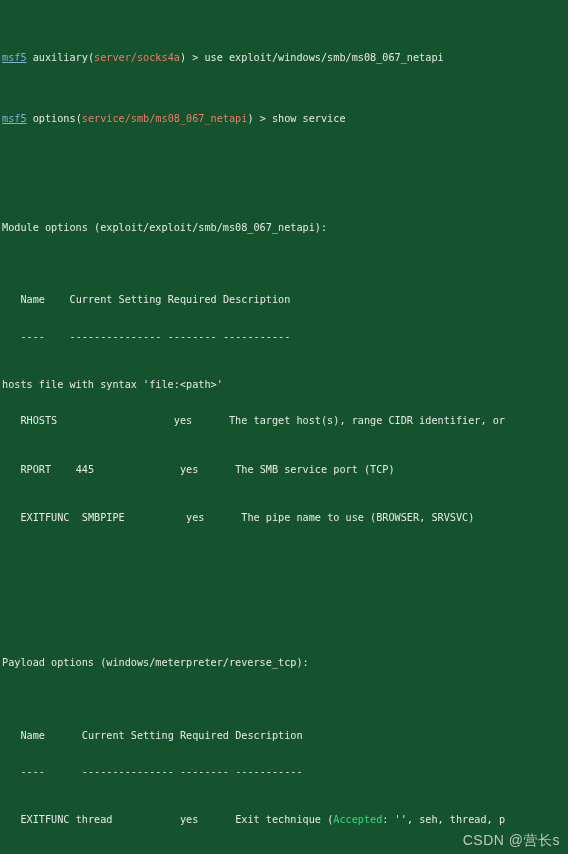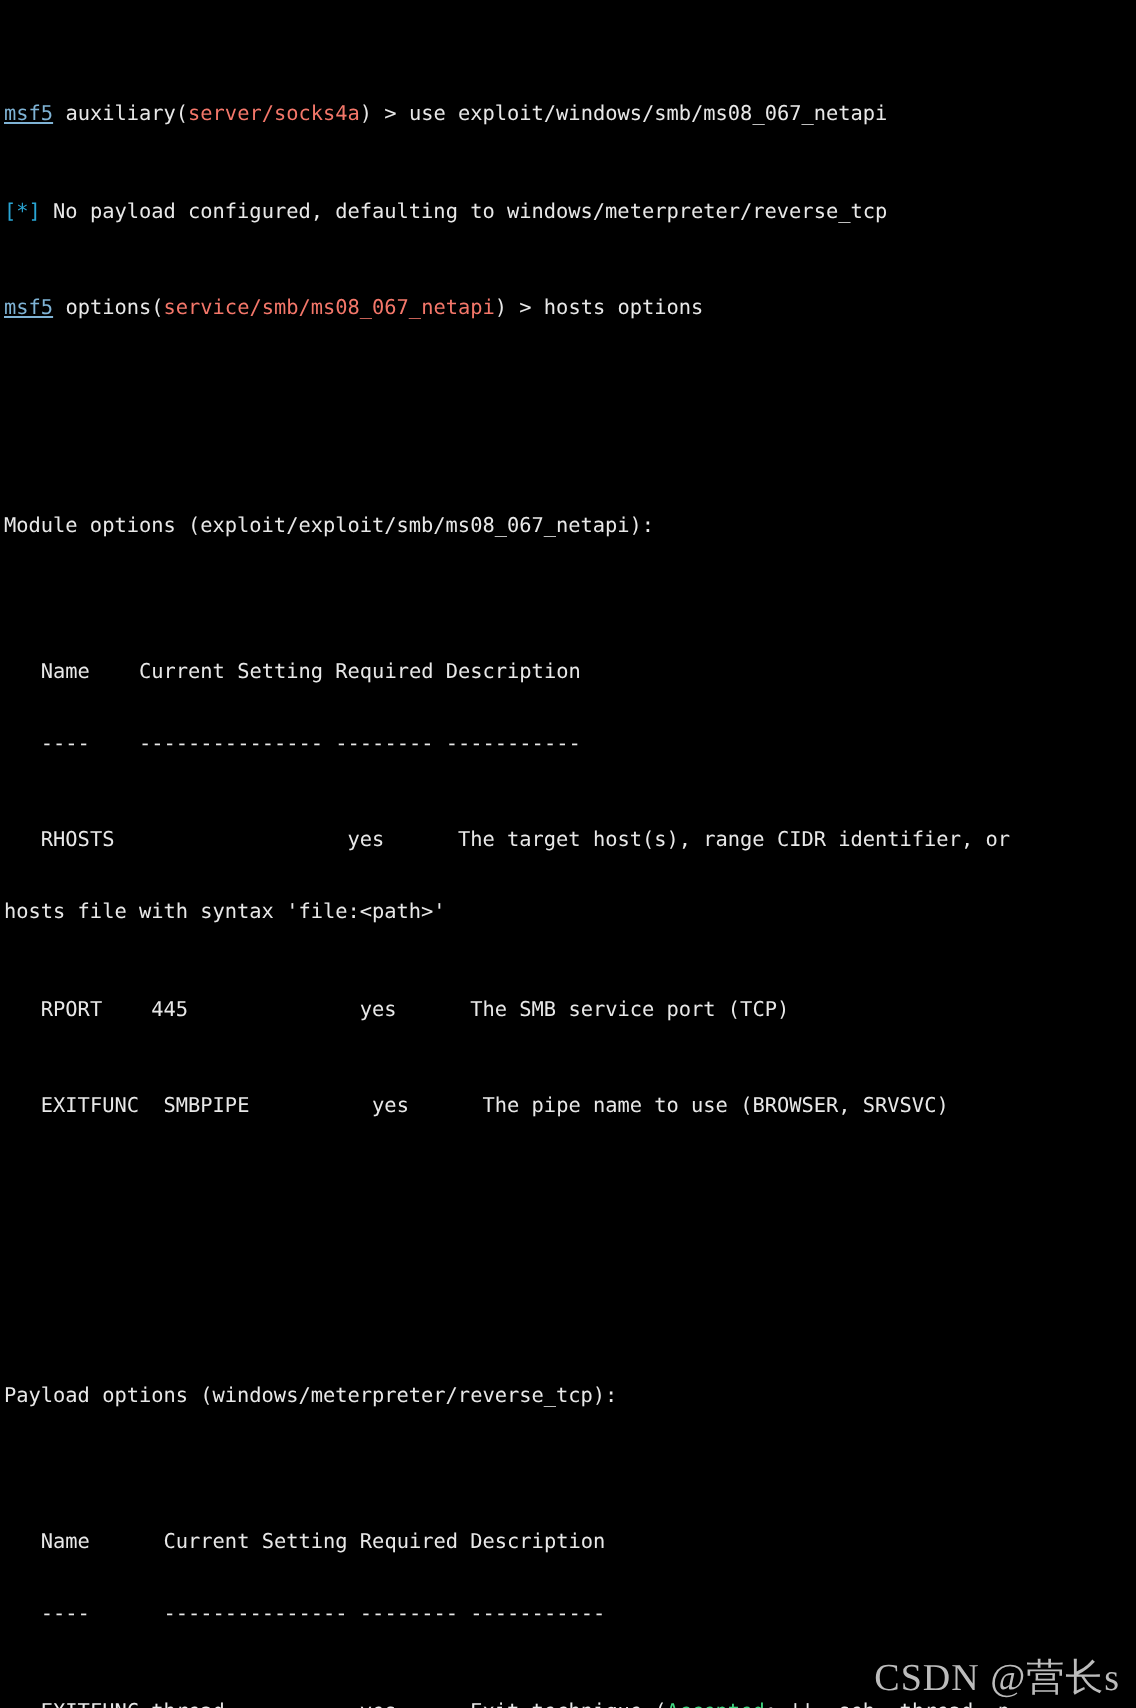--- a/index.html
+++ b/index.html
@@ -11,21 +11,21 @@
   body {
     width: 568px;
     height: 854px;
     overflow: hidden;
     font-family: "DejaVu Sans Mono", "Liberation Mono", monospace;
   }
   #terminal {
     position: relative;
     width: 568px;
     height: 854px;
-    background: #000000;
+    background: #14532d;
     color: #e8e8e8;
     font-size: 10.2px;
     line-height: 12.1px;
     padding: 4px 2px 0 2px;
     box-sizing: border-box;
     white-space: pre;
     letter-spacing: 0px;
     overflow: hidden;
   }
   .line {
@@ -41,49 +41,48 @@
   .c-green   { color: #3fd67f; }
 
   .marker { color: #29a5d4; }
 
   #watermark {
     position: absolute;
     right: 8px;
     bottom: 8px;
     color: #d6d6d6;
     opacity: 0.88;
-    font-family: Liberation Serif, serif;
-    font-size: 19px;
+    font-family: Liberation Sans, sans-serif;
+    font-size: 14px;
     letter-spacing: 0.5px;
     white-space: pre;
     pointer-events: none;
   }
 </style>
 </head>
 <body>
 
 <div id="terminal">
 
   
   <div class="line"><span class="c-prompt">msf5</span><span class="c-default"> </span><span class="c-default">auxiliary</span><span class="c-default">(</span><span class="c-module">server/socks4a</span><span class="c-default">)</span><span class="c-default"> &gt; </span><span class="c-default">use exploit/windows/smb/ms08_067_netapi</span></div>
 
-  <div class="line"><span class="marker">[*]</span><span class="c-default"> </span><span class="c-default">No payload configured, defaulting to windows/meterpreter/reverse_tcp</span></div>
 
-  <div class="line"><span class="c-prompt">msf5</span><span class="c-default"> </span><span class="c-default">options</span><span class="c-default">(</span><span class="c-module">service/smb/ms08_067_netapi</span><span class="c-default">)</span><span class="c-default"> &gt; </span><span class="c-default">hosts options</span></div>
+  <div class="line"><span class="c-prompt">msf5</span><span class="c-default"> </span><span class="c-default">options</span><span class="c-default">(</span><span class="c-module">service/smb/ms08_067_netapi</span><span class="c-default">)</span><span class="c-default"> &gt; </span><span class="c-default">show service</span></div>
 
   <div class="blank"> </div>
 
   
   <div class="line">Module options (exploit/exploit/smb/ms08_067_netapi):</div>
   <div class="blank"> </div>
   <div class="line"><span>   </span><span>Name</span><span>    </span><span>Current Setting</span><span> </span><span>Required</span><span> </span><span>Description</span></div>
   <div class="line"><span>   </span><span>----</span><span>    </span><span>---------------</span><span> </span><span>--------</span><span> </span><span>-----------</span></div>
 
+  <div class="line">hosts file with syntax 'file:&lt;path&gt;'</div>
   <div class="line"><span>   </span><span>RHOSTS</span><span>                   </span><span>yes</span><span>      </span><span>The target host(s), range CIDR identifier, or</span></div>
-  <div class="line">hosts file with syntax 'file:&lt;path&gt;'</div>
 
   <div class="line"><span>   </span><span>RPORT</span><span>    </span><span>445</span><span>              </span><span>yes</span><span>      </span><span>The SMB service port (TCP)</span></div>
 
   <div class="line"><span>   </span><span>EXITFUNC</span><span>  </span><span>SMBPIPE</span><span>          </span><span>yes</span><span>      </span><span>The pipe name to use (BROWSER, SRVSVC)</span></div>
 
   <div class="blank"> </div>
   <div class="blank"> </div>
 
   
   <div class="line">Payload options (windows/meterpreter/reverse_tcp):</div>

